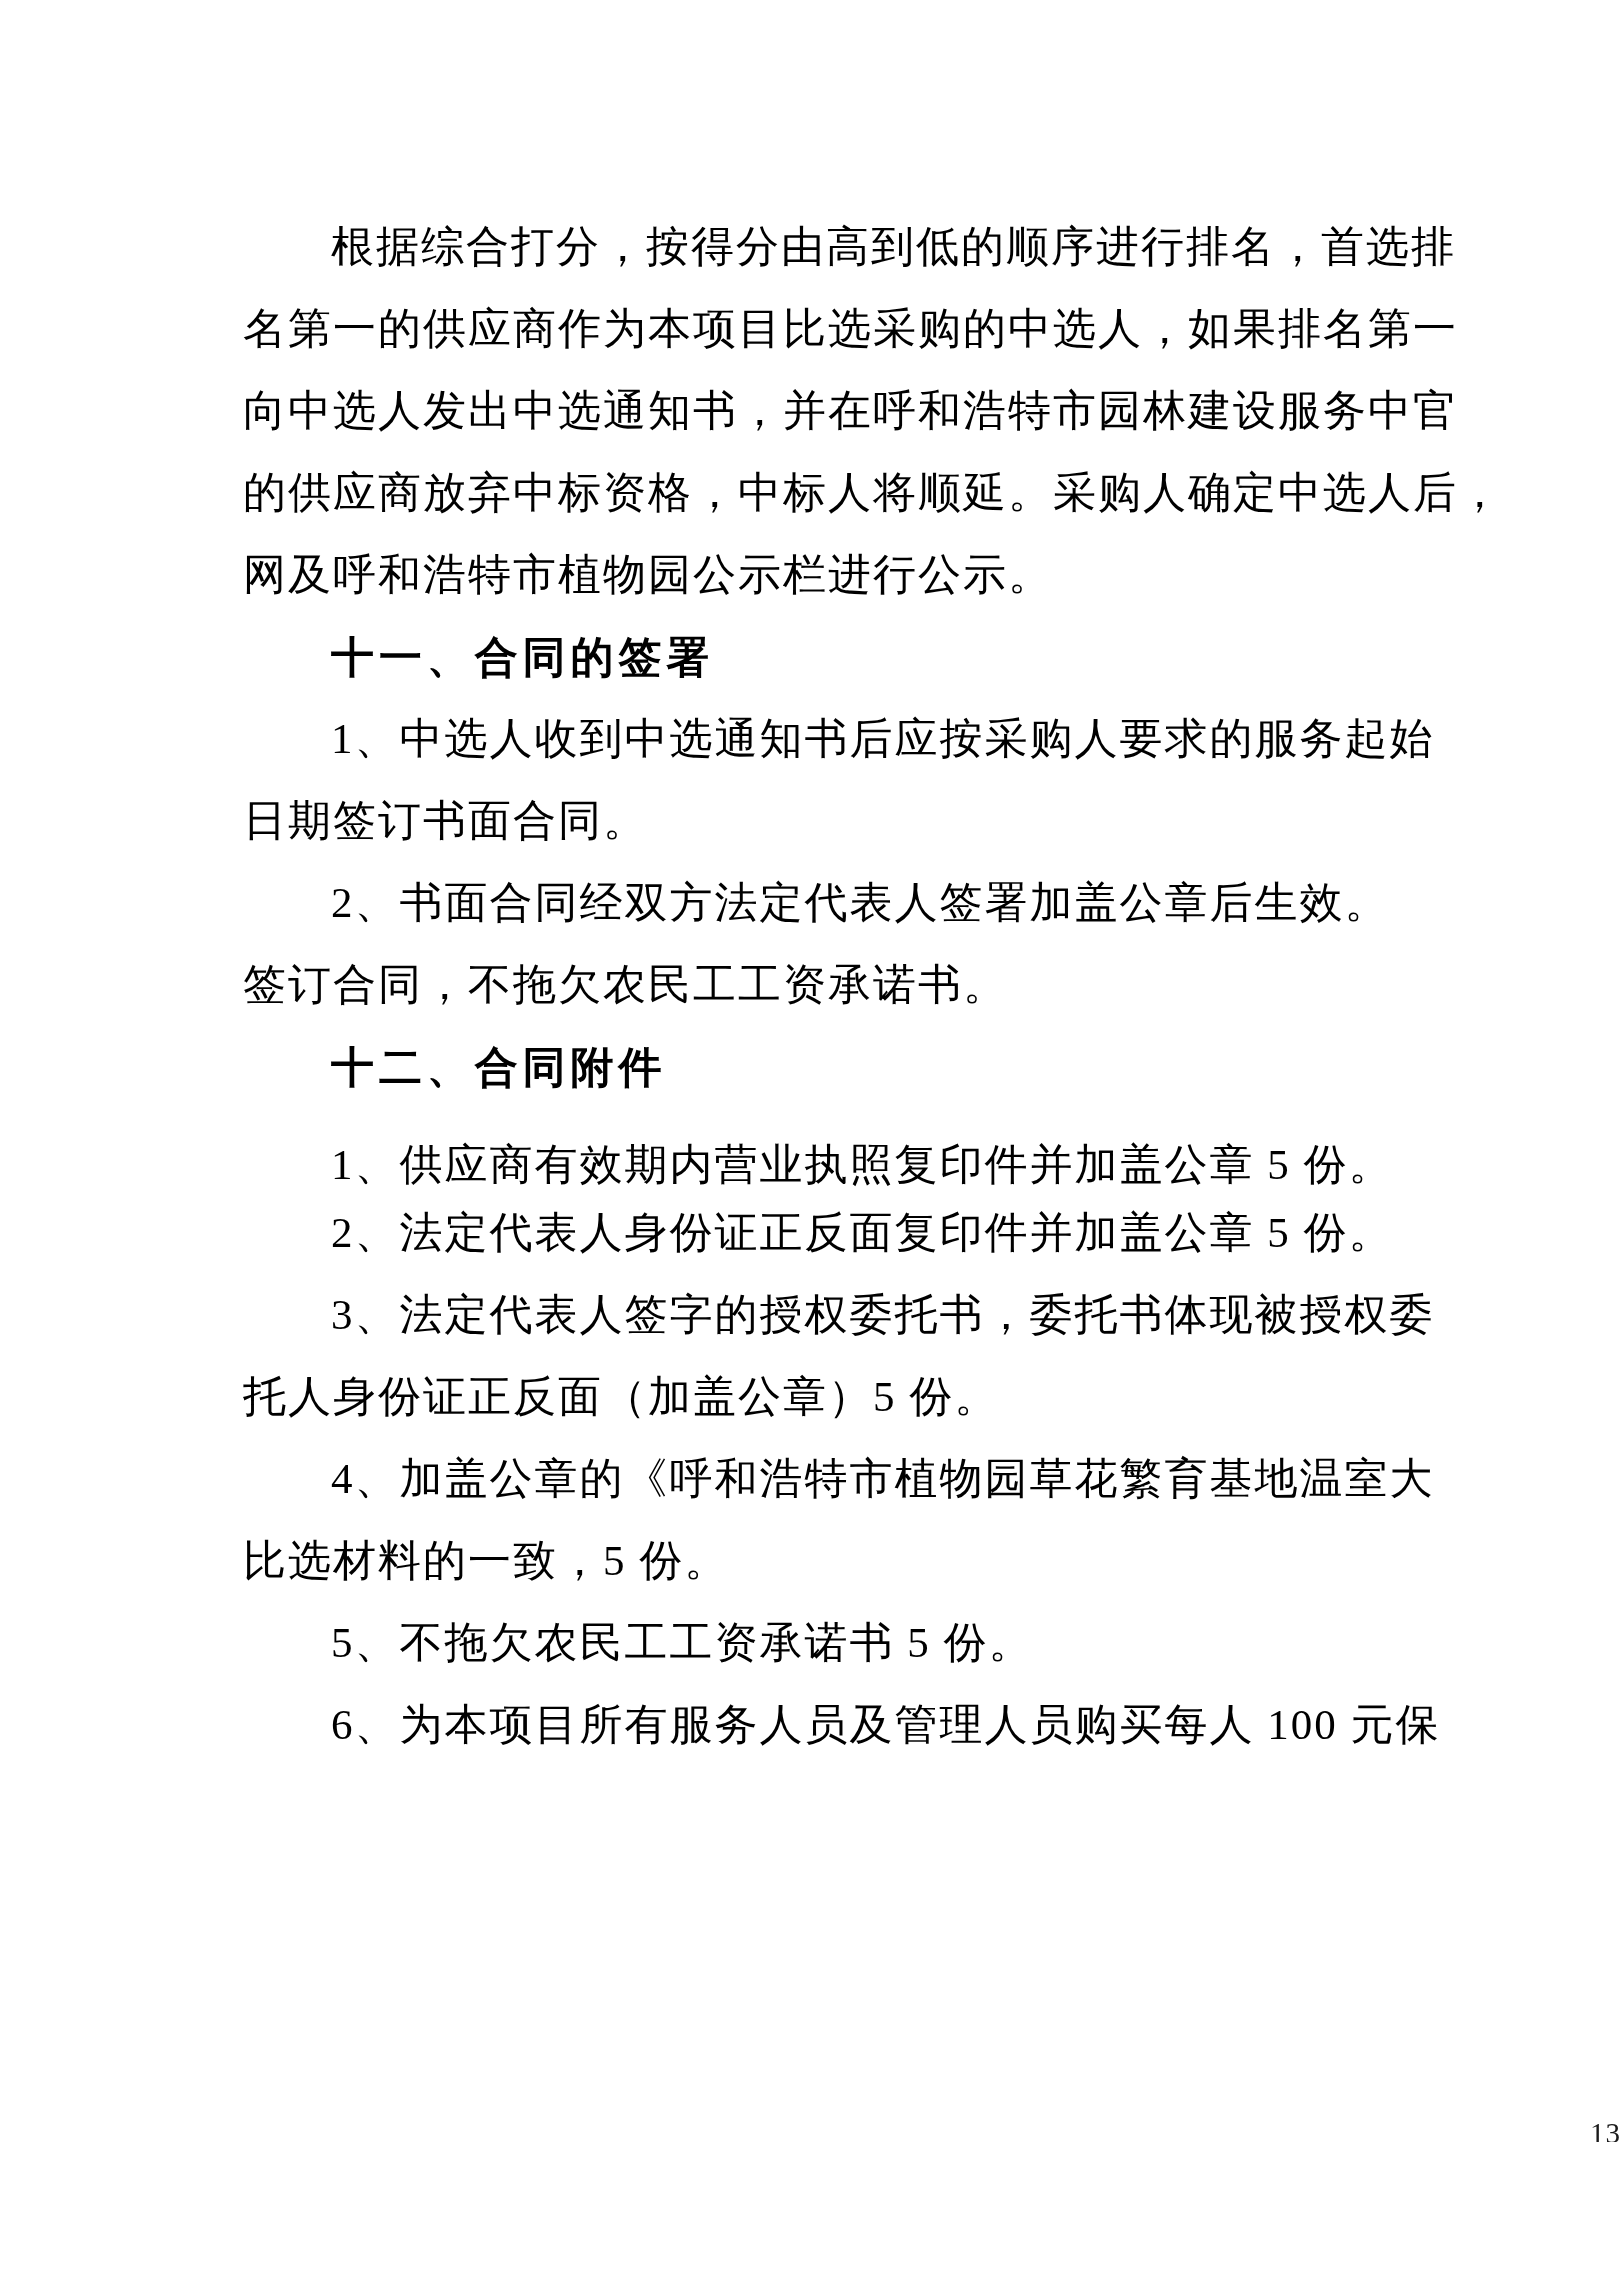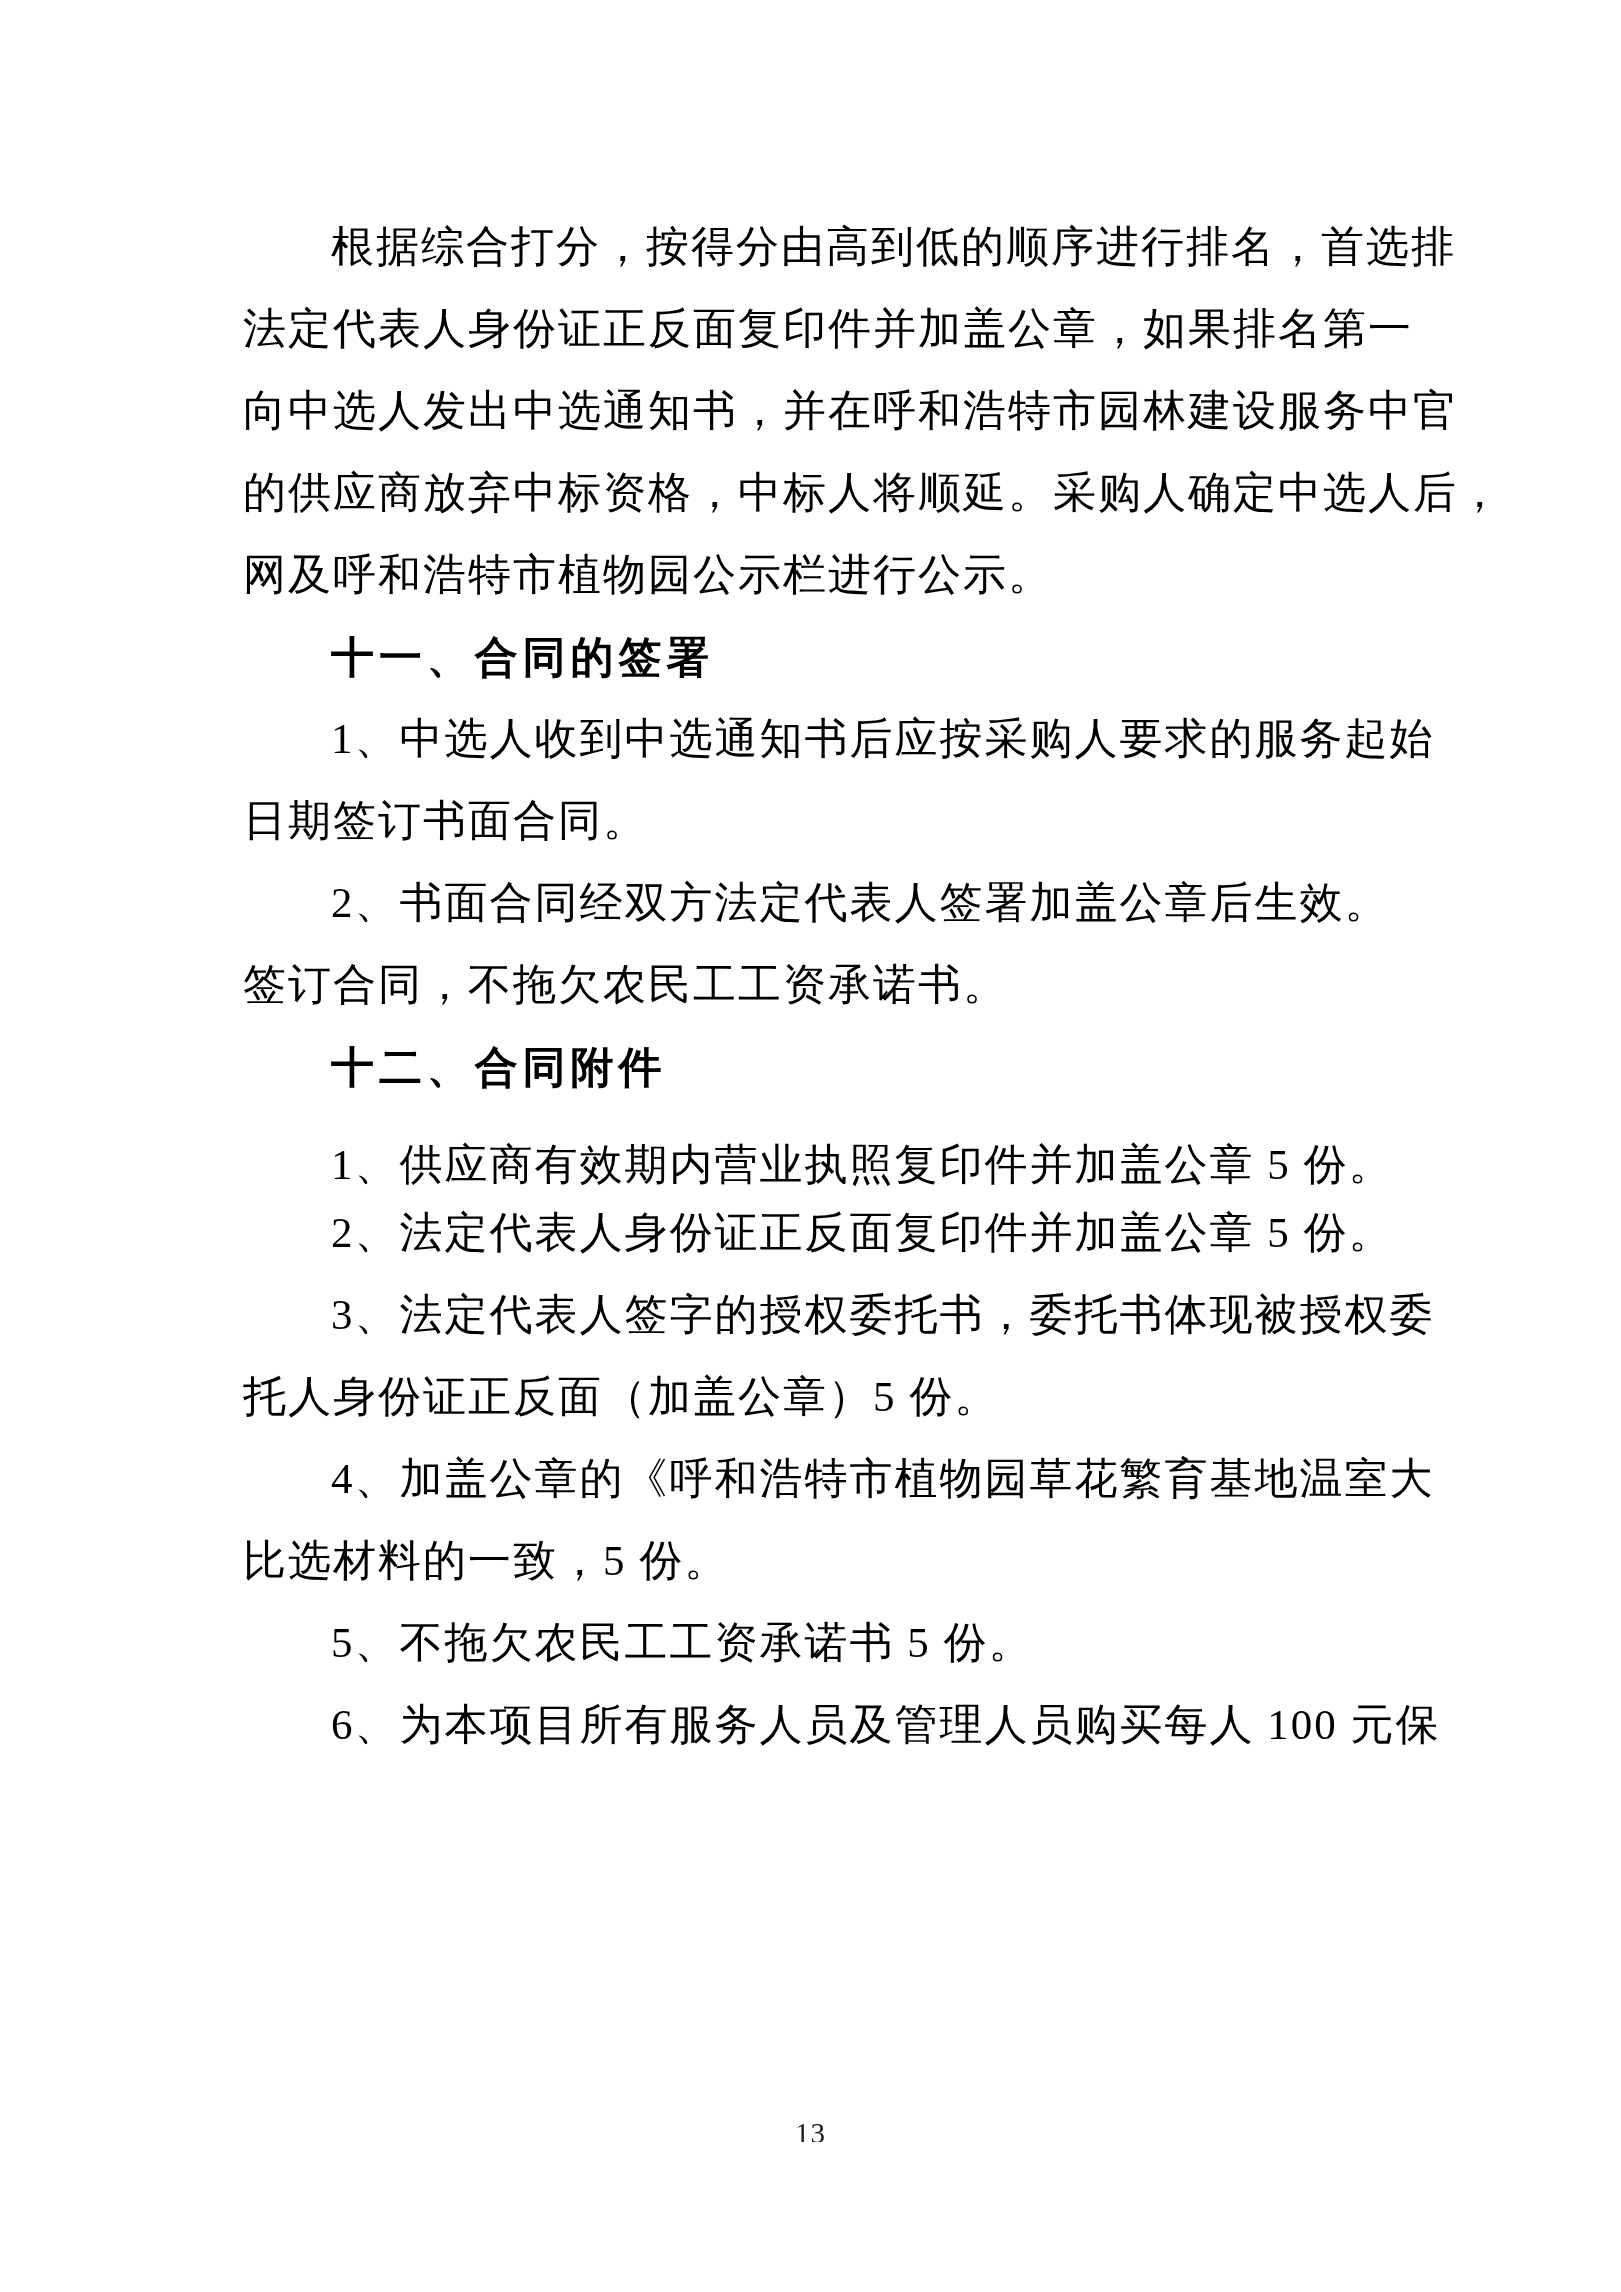--- a/index.html
+++ b/index.html
@@ -38,34 +38,34 @@
     font-weight: 700;
     letter-spacing: 4.9px;
   }
   .push-down { margin-top: 15.7px; }
   .pull-up  { margin-top: -13.7px; }
   .page-number {
     position: absolute;
     left: 0;
     right: 0;
     top: 2117px;
-    text-align: center;
+    text-align: right;
     font-size: 29px;
     letter-spacing: 1px;
     color: #1a1a1a;
     font-family: "Liberation Serif", "DejaVu Serif", serif;
   }
 </style>
 </head>
 <body>
 
 <div class="page">
   <div class="content">
     <div class="line indent">根据综合打分，按得分由高到低的顺序进行排名，首选排</div>
-    <div class="line">法定代表人身份证正反面复印件并加盖公章，如果排名第一</div>
+    <div class="line">名第一的供应商作为本项目比选采购的中选人，如果排名第一</div>
     <div class="line">向中选人发出中选通知书，并在呼和浩特市园林建设服务中官</div>
     <div class="line">的供应商放弃中标资格，中标人将顺延。采购人确定中选人后，</div>
     <div class="line">网及呼和浩特市植物园公示栏进行公示。</div>
     <div class="line indent heading">十一、合同的签署</div>
     <div class="line indent">1、中选人收到中选通知书后应按采购人要求的服务起始</div>
     <div class="line">日期签订书面合同。</div>
     <div class="line indent">2、书面合同经双方法定代表人签署加盖公章后生效。</div>
     <div class="line">签订合同，不拖欠农民工工资承诺书。</div>
     <div class="line indent heading">十二、合同附件</div>
     <div class="line indent push-down">1、供应商有效期内营业执照复印件并加盖公章 5 份。</div>

